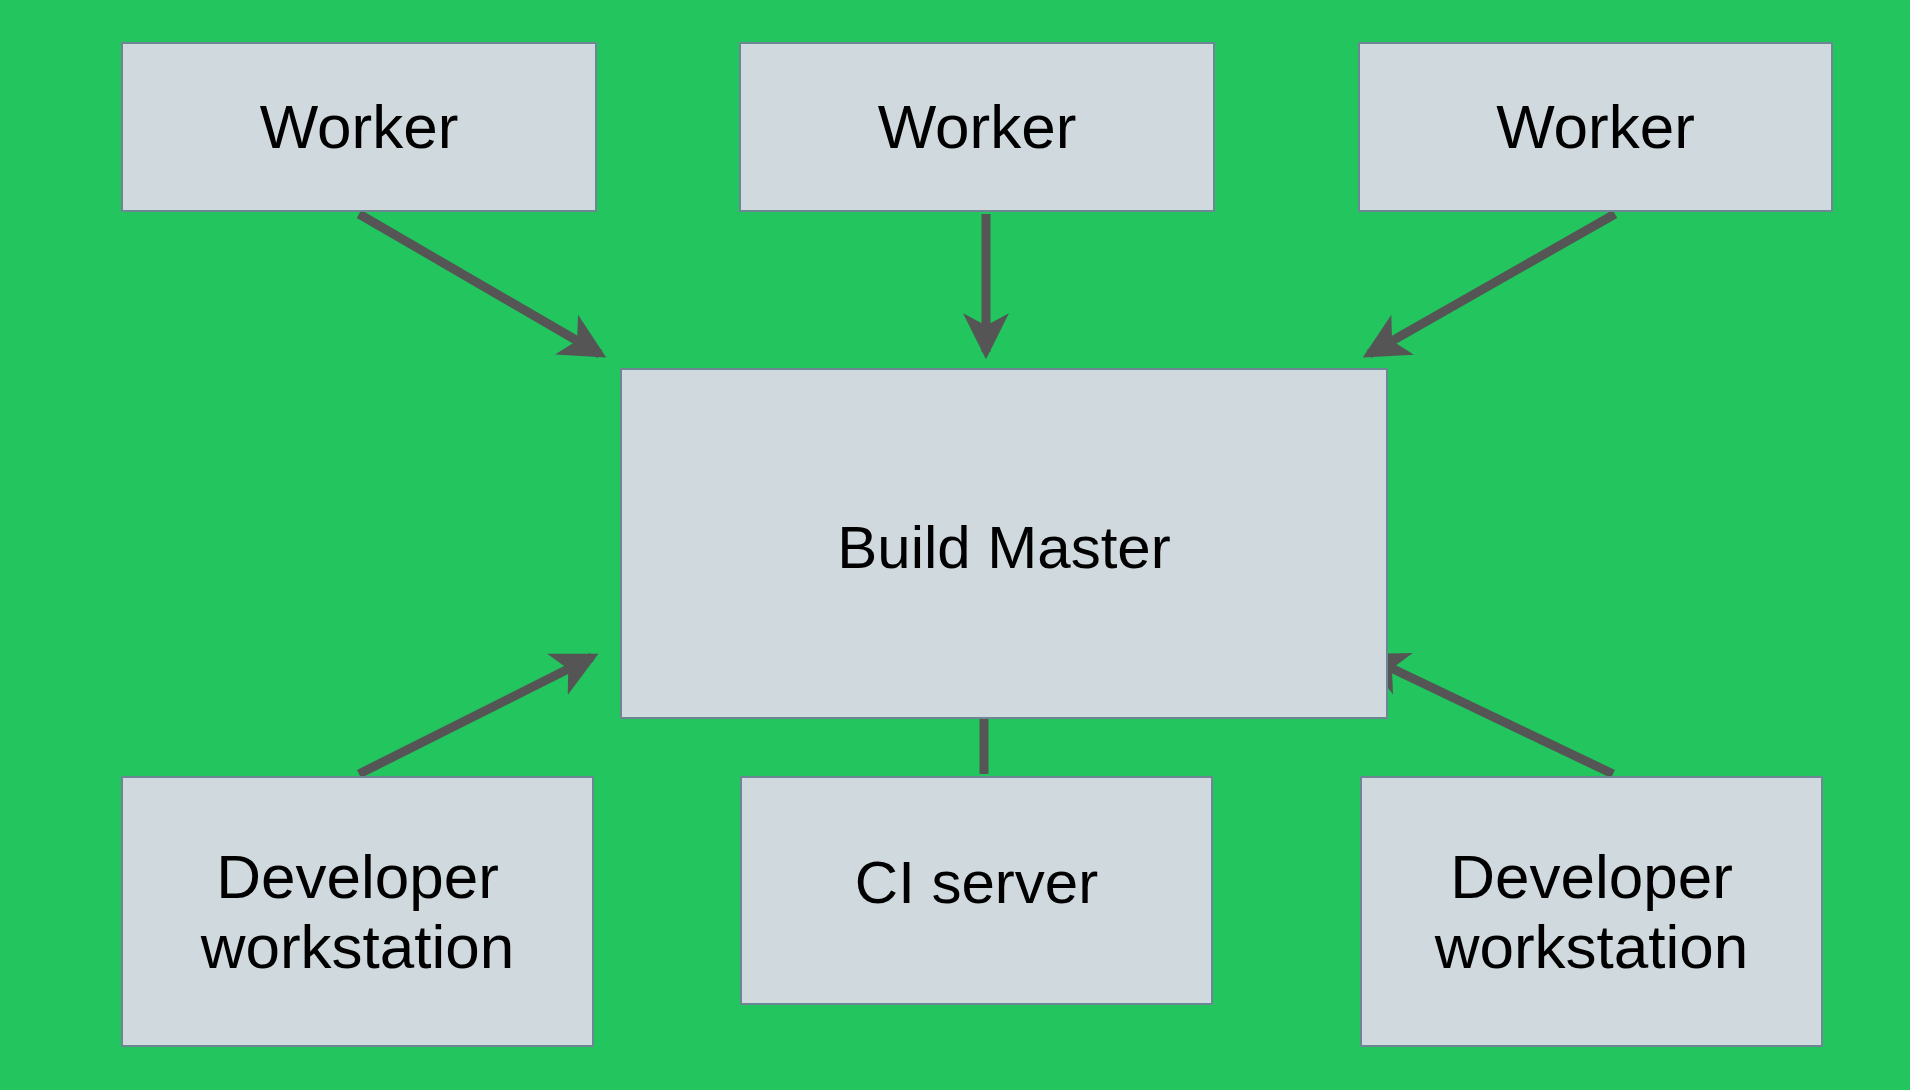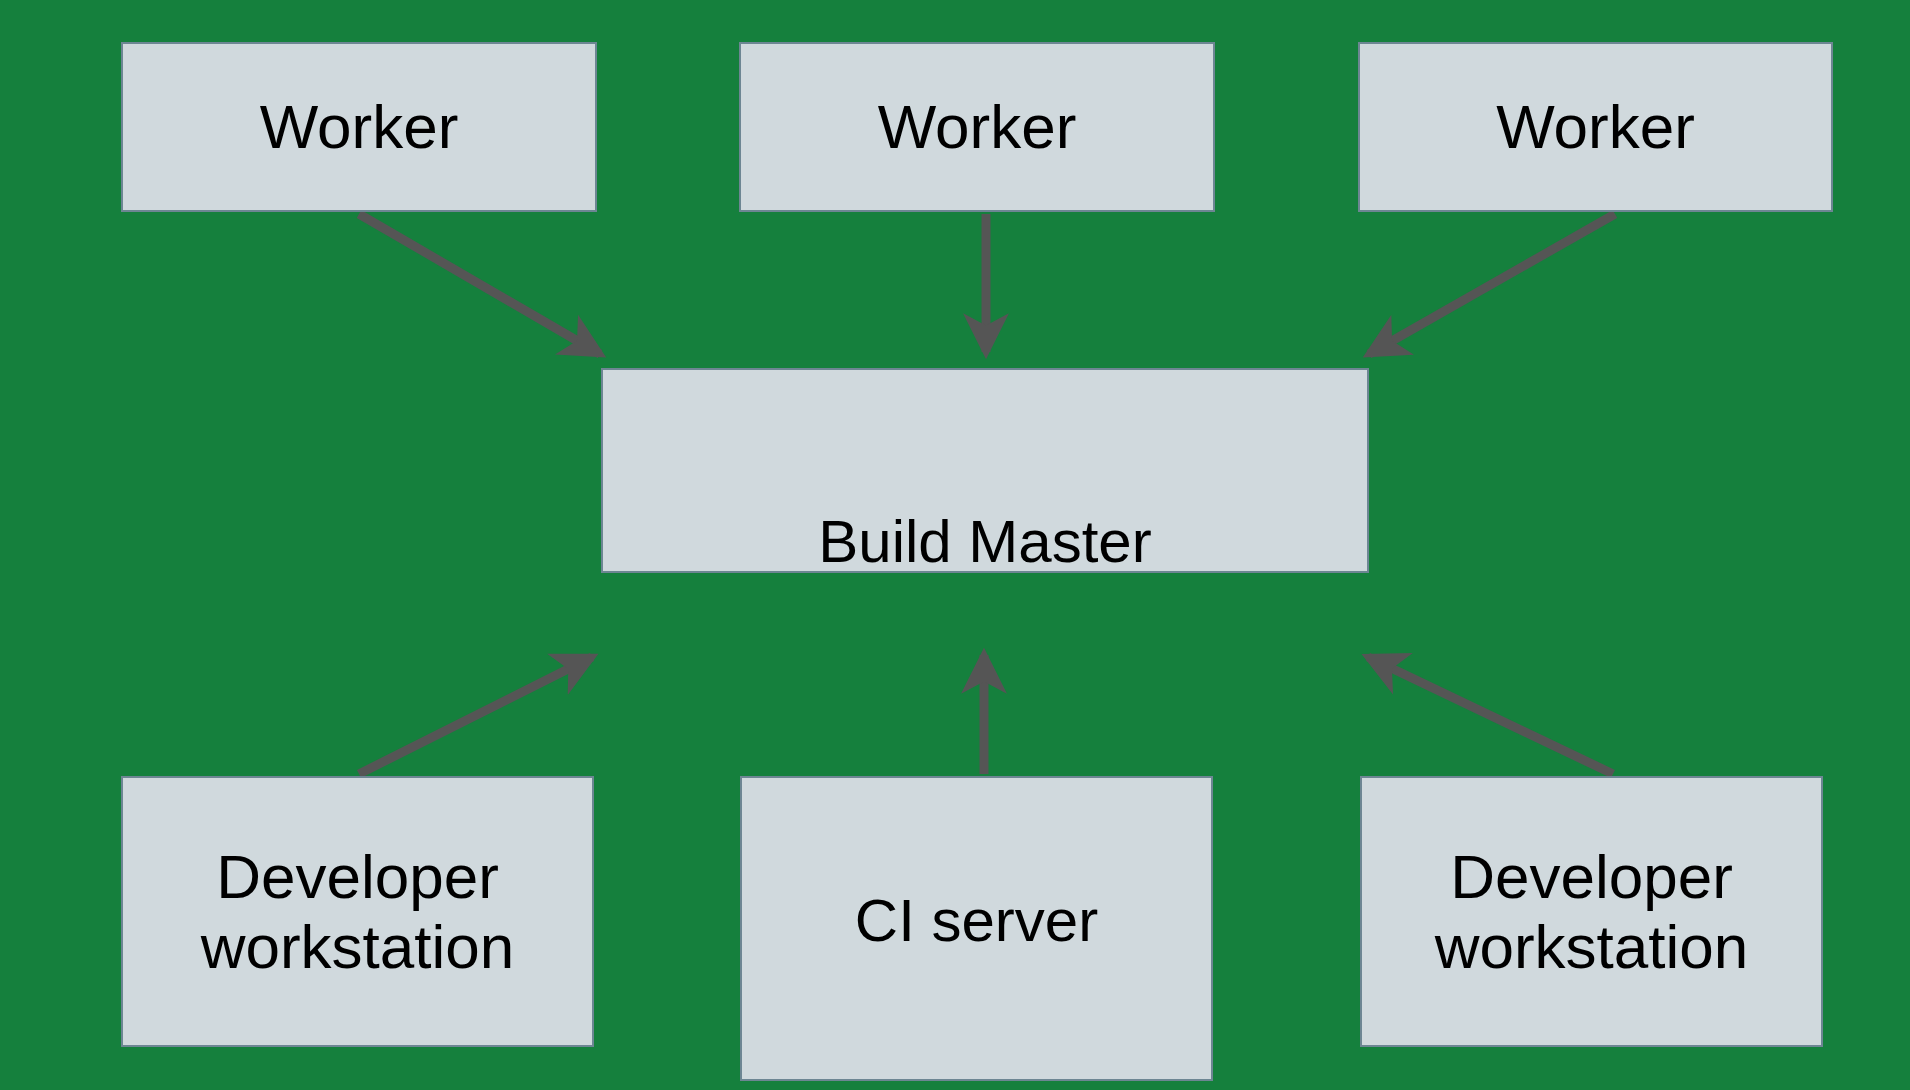--- a/index.html
+++ b/index.html
@@ -8,21 +8,21 @@
     padding: 0;
     background: #ffffff;
   }
   body {
     font-family: "Liberation Sans", sans-serif;
   }
   #diagram-canvas {
     position: relative;
     width: 1910px;
     height: 1090px;
-    background: #15803d;
+    background: #22c55e;
     overflow: hidden;
   }
   #edge-layer {
     position: absolute;
     left: 0;
     top: 0;
     width: 1910px;
     height: 1090px;
     pointer-events: none;
   }
@@ -48,23 +48,23 @@
   }
   .node-worker        { font-size: 62px; }
   .node-master        { font-size: 60px; }
   .node-workstation   { font-size: 62px; justify-content: center; }
   .node-ci            { font-size: 60px; }
 
   
   #node-worker-1    { left: 121px;  top: 42px;  width: 476px; height: 170px; }
   #node-worker-2    { left: 739px;  top: 42px;  width: 476px; height: 170px; }
   #node-worker-3    { left: 1358px; top: 42px;  width: 475px; height: 170px; }
-  #node-build-master{ left: 601px;  top: 368px; width: 768px; height: 205px; align-items: flex-end; }
+  #node-build-master{ left: 620px;  top: 368px; width: 768px; height: 351px; }
   #node-dev-left    { left: 121px;  top: 776px; width: 473px; height: 271px; }
-  #node-ci-server   { left: 740px;  top: 776px; width: 473px; height: 305px; }
+  #node-ci-server   { left: 740px;  top: 776px; width: 473px; height: 229px; }
   #node-dev-right   { left: 1360px; top: 776px; width: 463px; height: 271px; }
 
   #node-build-master .node-label { transform: translateY(4px); }
   #node-ci-server .node-label    { transform: translateY(-8px); }
 </style>
 </head>
 <body>
 
 <div id="diagram-canvas">
 

